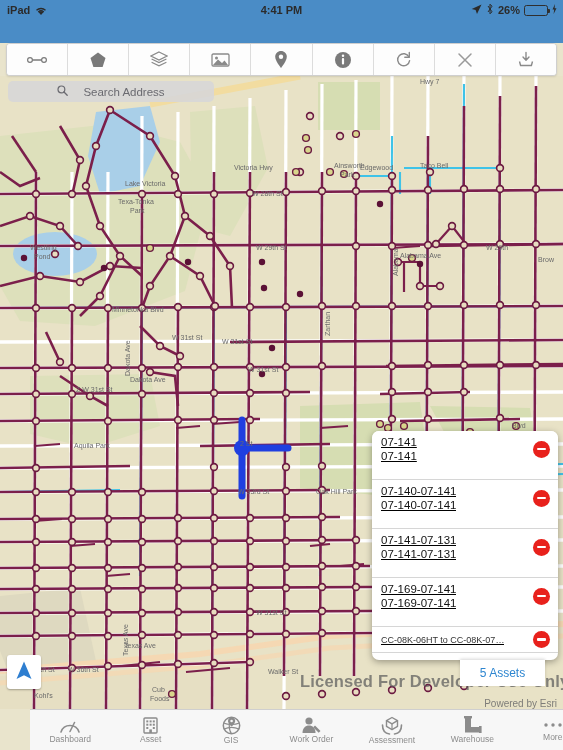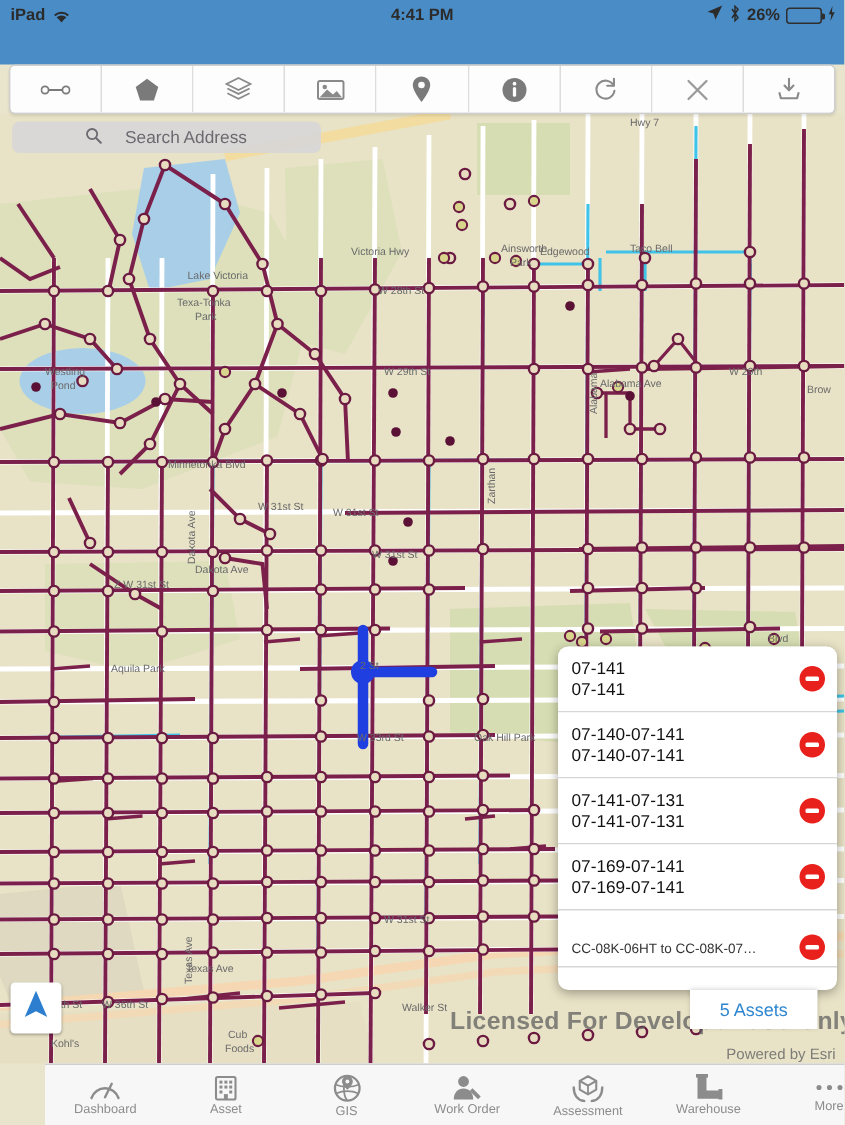--- a/index.html
+++ b/index.html
@@ -99,32 +99,33 @@
   #panel-header {
     height: 35px; background: #2e86d0; color: #fff;
     display: flex; align-items: center; justify-content: space-between;
     padding: 0 10px; flex: 0 0 auto;
   }
   #panel-header .hdr-btn { font-size: 13px; cursor: pointer; }
   #panel-header .hdr-title { font-size: 13.5px; }
   #panel-list { flex: 1 1 auto; overflow: hidden; }
   .asset-row {
     border-bottom: 1px solid #d6d6d6;
-    padding: 5px 8px 5px 9px;
+    padding: 5px 8px 17px 9px;
     display: flex; align-items: center; justify-content: space-between;
     min-height: 44px;
     cursor: pointer;
     background: #fff;
+    text-decoration: underline;
   }
   .asset-texts { display: flex; flex-direction: column; gap: 2px; min-width: 0; }
   .asset-l1, .asset-l2 {
     font-size: 11.5px; color: #111; white-space: nowrap;
     overflow: hidden; text-overflow: ellipsis;
   }
-  .asset-row.compact { min-height: 26px; padding-top: 3px; padding-bottom: 3px; margin-top: 12px; }
+  .asset-row.compact { min-height: 26px; padding-top: 3px; padding-bottom: 3px; }
   .asset-row.compact .asset-l1 { font-size: 9px; color: #333; }
   .minus-btn {
     width: 17px; height: 17px; border-radius: 50%; background: #e8211c;
     display: flex; align-items: center; justify-content: center;
     flex: 0 0 auto; margin-left: 6px; cursor: pointer;
   }
   .minus-btn i { display:block; width: 9px; height: 2.2px; background:#fff; border-radius:1px; }
 
   
   #asset-count {

